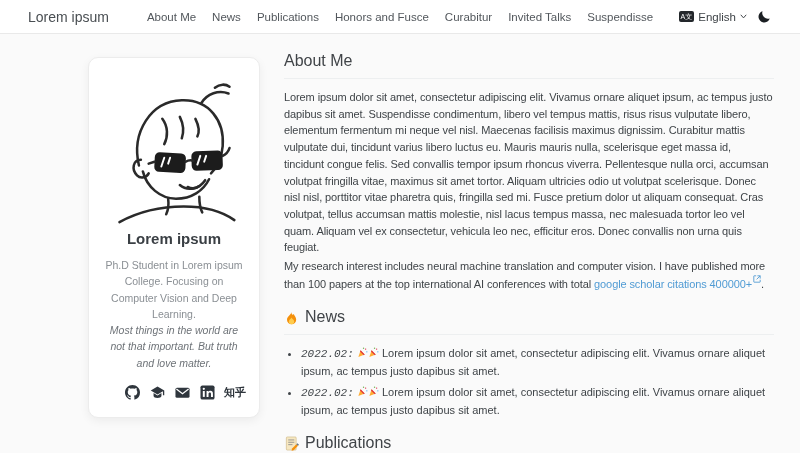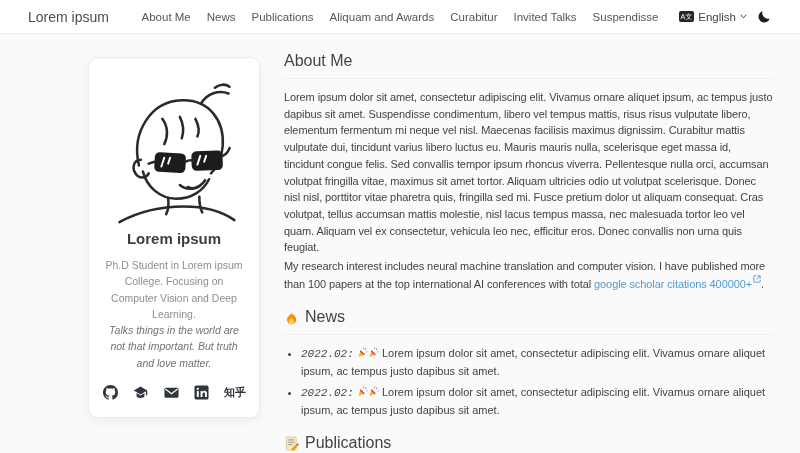--- a/index.html
+++ b/index.html
@@ -26,21 +26,21 @@
   .side-wrap { width:172px; margin:23px 0 0 88px; flex:none; }
   .main { width:490px; margin:18px 0 0 24px; flex:none; }
 
   
   .card { background:#fff; border:1px solid #ececec; border-radius:10px;
           box-shadow:0 3px 10px rgba(0,0,0,.06); padding:16px 13px 16px; text-align:center; }
   .avatar { width:138px; height:148px; margin:2px auto 4px; display:block; }
   .p-name { font-size:15px; font-weight:600; color:#3a3f44; margin:6px 0 10px; }
   .p-bio { font-size:10.5px; color:#8a8f94; line-height:1.55; }
   .p-motto { font-size:10.5px; color:#6e7378; font-style:italic; line-height:1.55; margin-bottom:14px; }
-  .socials { display:flex; justify-content:space-between; align-items:center; gap:9px; }
+  .socials { display:flex; justify-content:flex-end; align-items:center; gap:9px; }
   .soc { width:16px; height:16px; display:inline-flex; align-items:center; justify-content:center; cursor:pointer; }
   .soc svg { width:15px; height:15px; fill:#2f363d; }
   .zhihu { font-size:11px; font-weight:700; color:#2f363d; cursor:pointer; white-space:nowrap; }
 
   
   .sec { margin-bottom:16px; }
   .sec-title { display:flex; align-items:center; gap:6px; font-size:16px; font-weight:500; color:#404448; }
   .sec-title .emoji-ic { width:15px; height:15px; flex:none; }
   .sec hr { border:none; border-top:1px solid #edeff0; margin:8px 0 10px; }
   .about-p { font-size:11px; line-height:1.52; letter-spacing:-0.1px; }
@@ -54,21 +54,21 @@
 </style>
 </head>
 <body>
 
 <header class="nav">
   <div class="brand">Lorem ipsum</div>
   <nav class="nav-center">
     <span class="nav-item">About Me</span>
     <span class="nav-item">News</span>
     <span class="nav-item">Publications</span>
-    <span class="nav-item">Aliquam and Awards</span>
+    <span class="nav-item">Honors and Fusce</span>
     <span class="nav-item">Curabitur</span>
     <span class="nav-item">Invited Talks</span>
     <span class="nav-item">Suspendisse</span>
   </nav>
   <div class="nav-right">
     <div class="lang-group">
       <span class="lang-badge">A文</span>
       <span class="lang-label">English</span>
       <svg class="chev" viewBox="0 0 10 10">
           <path d="M1.5 3l3.5 4 3.5-4" fill="none" stroke="#3f4448" stroke-width="1.4" stroke-linecap="round" stroke-linejoin="round"></path>
@@ -101,21 +101,21 @@
         <path d="M60 84 l-3 9 M66 84 l-2 6" stroke="#fff" stroke-width="2"></path>
         <path d="M97 82 l-3 9 M103 82 l-2 6" stroke="#fff" stroke-width="2"></path>
         <path d="M76 112 C84 119 96 116 102 107"></path>
         <path d="M84 114 C88 116 92 116 96 113"></path>
         <path d="M64 126 C65 134 64 138 62 142"></path>
         <path d="M96 124 C96 132 97 136 99 140"></path>
         <path d="M14 150 C36 138 58 134 80 134 C102 134 118 138 132 148"></path>
       </svg>
       <div class="p-name">Lorem ipsum</div>
       <div class="p-bio">Ph.D Student in Lorem ipsum College. Focusing on Computer Vision and Deep Learning.</div>
-      <div class="p-motto">Talks things in the world are not that important. But truth and love matter.</div>
+      <div class="p-motto">Most things in the world are not that important. But truth and love matter.</div>
       <div class="socials">
         <span class="soc">
           <svg viewBox="0 0 16 16">
               <path d="M8 0C3.58 0 0 3.58 0 8c0 3.54 2.29 6.53 5.47 7.59.4.07.55-.17.55-.38 0-.19-.01-.82-.01-1.49-2.01.37-2.53-.49-2.69-.94-.09-.23-.48-.94-.82-1.13-.28-.15-.68-.52-.01-.53.63-.01 1.08.58 1.23.82.72 1.21 1.87.87 2.33.66.07-.52.28-.87.51-1.07-1.78-.2-3.64-.89-3.64-3.95 0-.87.31-1.59.82-2.15-.08-.2-.36-1.02.08-2.12 0 0 .67-.21 2.2.82.64-.18 1.32-.27 2-.27s1.36.09 2 .27c1.53-1.04 2.2-.82 2.2-.82.44 1.1.16 1.92.08 2.12.51.56.82 1.27.82 2.15 0 3.07-1.87 3.75-3.65 3.95.29.25.54.73.54 1.48 0 1.07-.01 1.93-.01 2.2 0 .21.15.46.55.38A8.01 8.01 0 0 0 16 8c0-4.42-3.58-8-8-8z"></path>
             </svg>
         </span>
         <span class="soc">
           <svg viewBox="0 0 16 16">
               <path d="M8 1.5 0.8 5.8 8 10l5.8-3.4V11h1.4V5.8z"></path>
               <path d="M3.8 8.6v3.1c0 1.2 1.9 2.1 4.2 2.1s4.2-.9 4.2-2.1V8.6L8 11.1z"></path>

